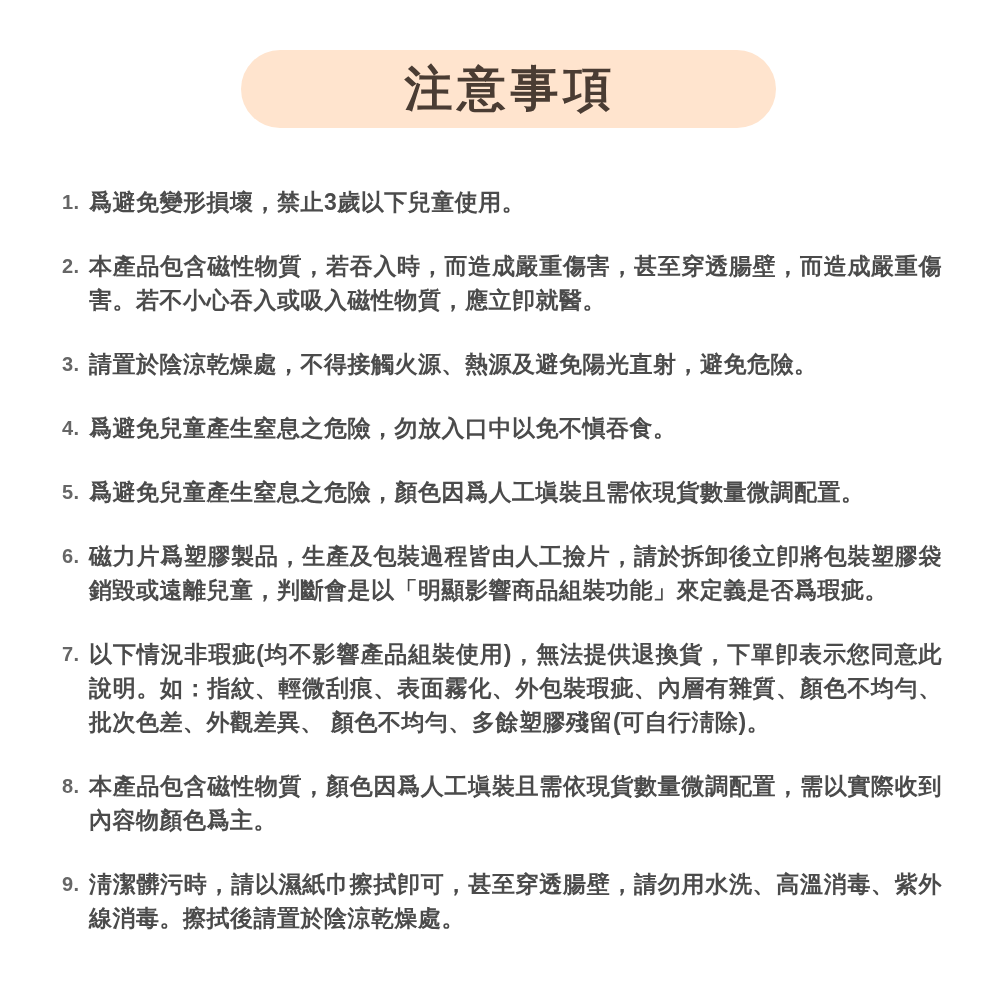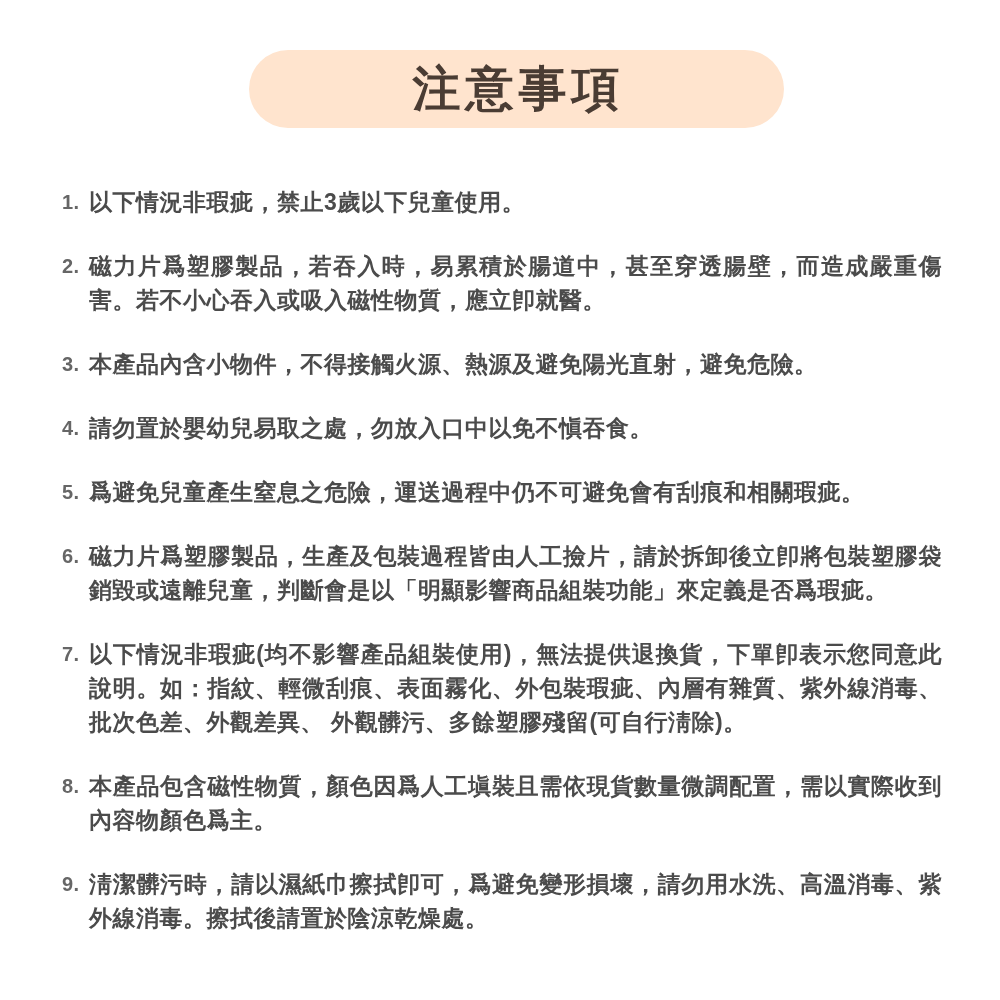--- a/index.html
+++ b/index.html
@@ -11,21 +11,21 @@
   .page {
     position: relative;
     width: 1000px;
     height: 1000px;
     background: var(--page-bg, #ffffff);
     overflow: hidden;
     box-sizing: border-box;
   }
   .title-pill {
     position: relative;
-    left: 16px;
+    left: 8px;
     margin: 50px auto 0 auto;
     width: 535px;
     height: 78px;
     background: var(--pill-bg, #FFE4CE);
     border-radius: 40px;
     display: flex;
     align-items: center;
     justify-content: center;
   }
   .page-title {
@@ -66,56 +66,56 @@
 </head>
 <body>
 
 <div class="page" style="--page-bg: #FFFFFF; --pill-bg: #FFE4CE; --title-color: #4A3C33; --text-color: #4B4B4B; --number-color: #666666;">
   <div class="title-pill">
     <h1 class="page-title">注意事項</h1>
   </div>
   <ol class="notice-list" id="notice-list">
   <li class="notice-item">
     <span class="item-number">1.</span>
-    <span class="item-text">以下情況非瑕疵，禁止3歲以下兒童使用。</span>
+    <span class="item-text">爲避免變形損壞，禁止3歲以下兒童使用。</span>
   </li>
 
   <li class="notice-item">
     <span class="item-number">2.</span>
-    <span class="item-text">磁力片爲塑膠製品，若吞入時，易累積於腸道中，甚至穿透腸壁，而造成嚴重傷害。若不小心吞入或吸入磁性物質，應立卽就醫。</span>
+    <span class="item-text">本產品包含磁性物質，若吞入時，而造成嚴重傷害，甚至穿透腸壁，而造成嚴重傷害。若不小心吞入或吸入磁性物質，應立卽就醫。</span>
   </li>
 
   <li class="notice-item">
     <span class="item-number">3.</span>
-    <span class="item-text">本產品內含小物件，不得接觸火源、熱源及避免陽光直射，避免危險。</span>
+    <span class="item-text">請置於陰涼乾燥處，不得接觸火源、熱源及避免陽光直射，避免危險。</span>
   </li>
 
   <li class="notice-item">
     <span class="item-number">4.</span>
-    <span class="item-text">請勿置於嬰幼兒易取之處，勿放入口中以免不愼吞食。</span>
+    <span class="item-text">爲避免兒童產生窒息之危險，勿放入口中以免不愼吞食。</span>
   </li>
 
   <li class="notice-item">
     <span class="item-number">5.</span>
-    <span class="item-text">爲避免兒童產生窒息之危險，運送過程中仍不可避免會有刮痕和相關瑕疵。</span>
+    <span class="item-text">爲避免兒童產生窒息之危險，顏色因爲人工塡裝且需依現貨數量微調配置。</span>
   </li>
 
   <li class="notice-item">
     <span class="item-number">6.</span>
     <span class="item-text">磁力片爲塑膠製品，生產及包裝過程皆由人工撿片，請於拆卸後立卽將包裝塑膠袋銷毀或遠離兒童，判斷會是以「明顯影響商品組裝功能」來定義是否爲瑕疵。</span>
   </li>
 
   <li class="notice-item">
     <span class="item-number">7.</span>
-    <span class="item-text">以下情況非瑕疵(均不影響產品組裝使用)，無法提供退換貨，下單卽表示您同意此說明。如：指紋、輕微刮痕、表面霧化、外包裝瑕疵、內層有雜質、紫外線消毒、批次色差、外觀差異、 外觀髒污、多餘塑膠殘留(可自行淸除)。</span>
+    <span class="item-text">以下情況非瑕疵(均不影響產品組裝使用)，無法提供退換貨，下單卽表示您同意此說明。如：指紋、輕微刮痕、表面霧化、外包裝瑕疵、內層有雜質、顏色不均勻、批次色差、外觀差異、 顏色不均勻、多餘塑膠殘留(可自行淸除)。</span>
   </li>
 
   <li class="notice-item">
     <span class="item-number">8.</span>
     <span class="item-text">本產品包含磁性物質，顏色因爲人工塡裝且需依現貨數量微調配置，需以實際收到內容物顏色爲主。</span>
   </li>
 
   <li class="notice-item">
     <span class="item-number">9.</span>
-    <span class="item-text">淸潔髒污時，請以濕紙巾擦拭卽可，爲避免變形損壞，請勿用水洗、高溫消毒、紫外線消毒。擦拭後請置於陰涼乾燥處。</span>
+    <span class="item-text">淸潔髒污時，請以濕紙巾擦拭卽可，甚至穿透腸壁，請勿用水洗、高溫消毒、紫外線消毒。擦拭後請置於陰涼乾燥處。</span>
   </li>
 </ol>
 </div>
 
 </body></html>

